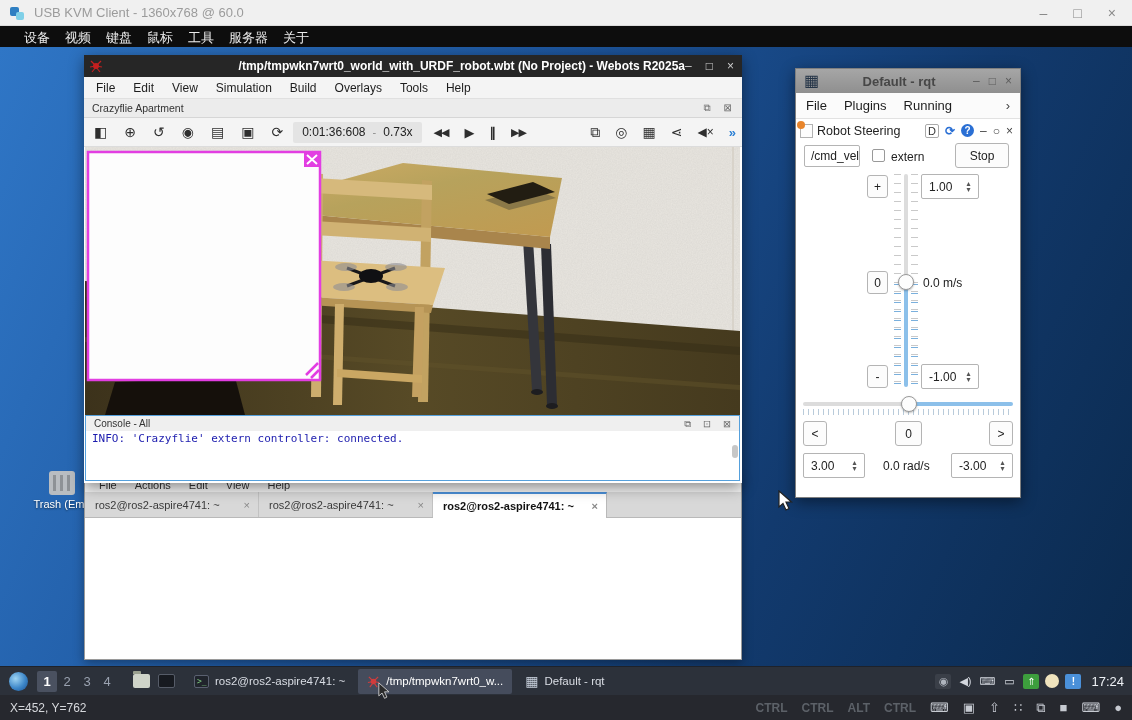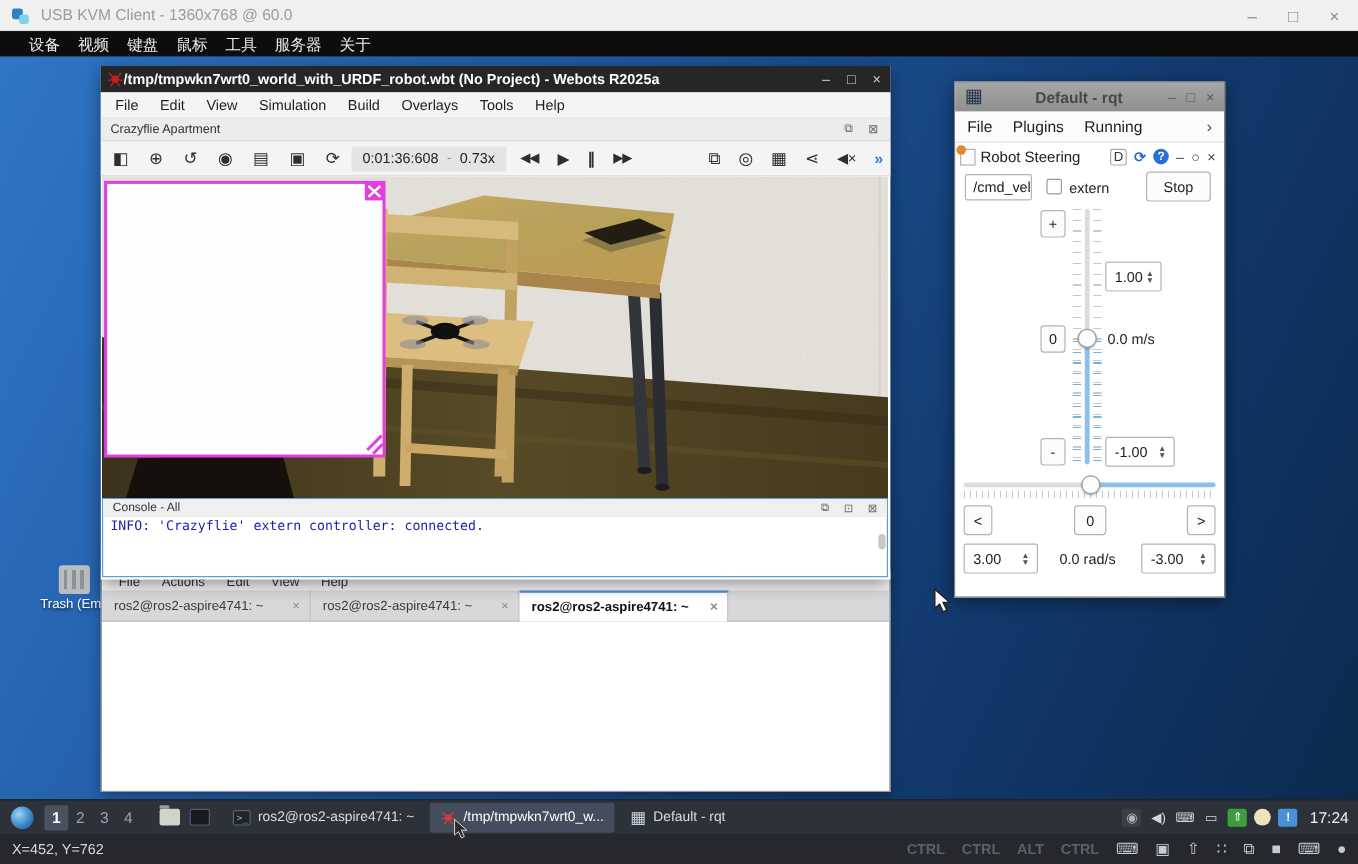--- a/index.html
+++ b/index.html
@@ -48,21 +48,21 @@
   .p-tail { color:#171717; }
   .p-cmd { color:#171717; }
   .p-cursor { display:inline-block; width:9px; height:15px; border:2px solid #3a3a3a; vertical-align:-3px; margin-left:2px; }
   .term-scroll { position:absolute; right:0; top:0; width:13px; height:142px; background:#f0f0f0; border-left:1px solid #ddd; }
   .term-scroll .thumb { position:absolute; top:2px; left:2px; width:9px; height:30px; background:#c2c2c2; border-radius:4px; }
 
   
   .webots { position:absolute; left:84px; top:8px; width:658px; height:428px; z-index:4;
     background:#fff; box-shadow:0 4px 14px rgba(0,0,0,.45); }
   .wb-titlebar { height:22px; background:#262626; display:flex; align-items:center; padding:0 8px 0 5px; }
-  .wb-title { flex:1; text-align:left; color:#fff; font-weight:bold; font-size:12px;
+  .wb-title { flex:1; text-align:right; color:#fff; font-weight:bold; font-size:12px;
     white-space:nowrap; overflow:hidden; }
   .wb-btns { display:flex; gap:14px; color:#cfcfcf; font-size:12px; }
   .wb-menubar { height:22px; background:#f4f4f4; display:flex; gap:18px; align-items:center;
     padding-left:12px; border-bottom:1px solid #e0e0e0; }
   .wb-menubar span { font-size:12px; color:#1d1d1d; }
   .wb-tabbar { height:19px; background:#ececec; border-bottom:1px solid #d6d6d6; display:flex; align-items:center; padding:0 10px 0 8px; }
   .wb-tabbar .tab-label { font-size:10.5px; color:#333; }
   .wb-tabbar .ticons { margin-left:auto; display:flex; gap:13px; color:#6a6a6a; font-size:10px; }
   .wb-toolbar { height:29px; background:#f4f4f4; border-bottom:1px solid #dcdcdc; display:flex; align-items:center; padding:0 6px 0 10px; }
   .wb-toolbar .ico { font-size:14px; color:#2e2e2e; line-height:1; }
@@ -406,21 +406,21 @@
           <span class="gry">×</span>
         </span>
       </div>
 
       <div class="field" style="left:8px; top:76px; width:56px; height:22px;">/cmd_vel</div>
       <div class="chk" style="left:76px; top:80px;"></div>
       <div class="lbl" style="left:95px; top:81px;">extern</div>
       <div class="btn" style="left:159px; top:74px; width:54px; height:25px;">Stop</div>
 
       <div class="btn" style="left:71px; top:106px; width:21px; height:23px;">+</div>
-      <div class="spin" style="left:125px; top:105px; width:47px; height:25px;margin-top:44px;">
+      <div class="spin" style="left:125px; top:105px; width:58px; height:25px;">
         <span class="val">1.00</span>
         <span class="arrows">
             <span>▴</span>
             <span>▾</span>
           </span>
       </div>
       <div class="vticks vticksL"></div>
       <div class="vticks vticksR"></div>
       <div class="vticks-blue" style="left:98px;"></div>
       <div class="vticks-blue" style="left:115px;"></div>

